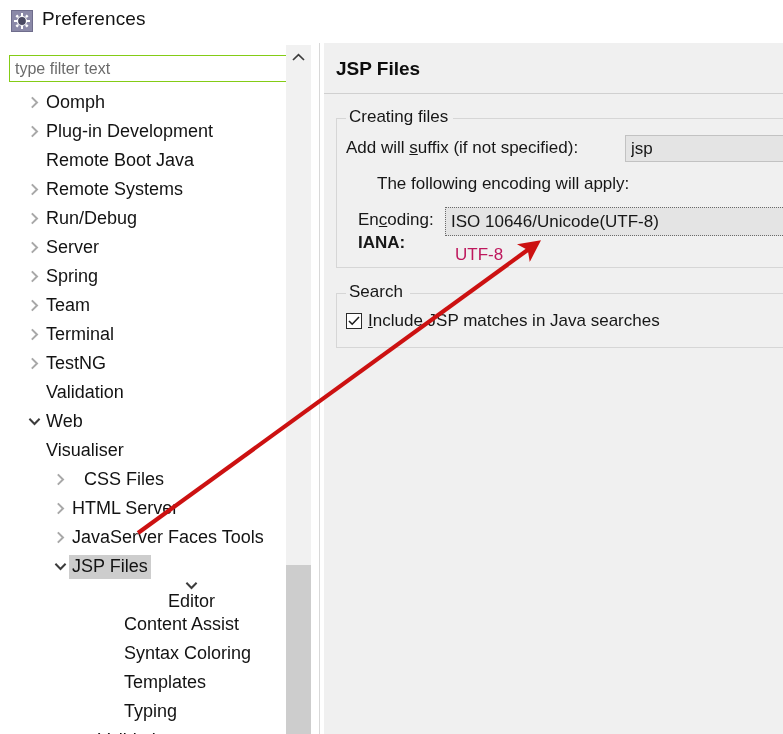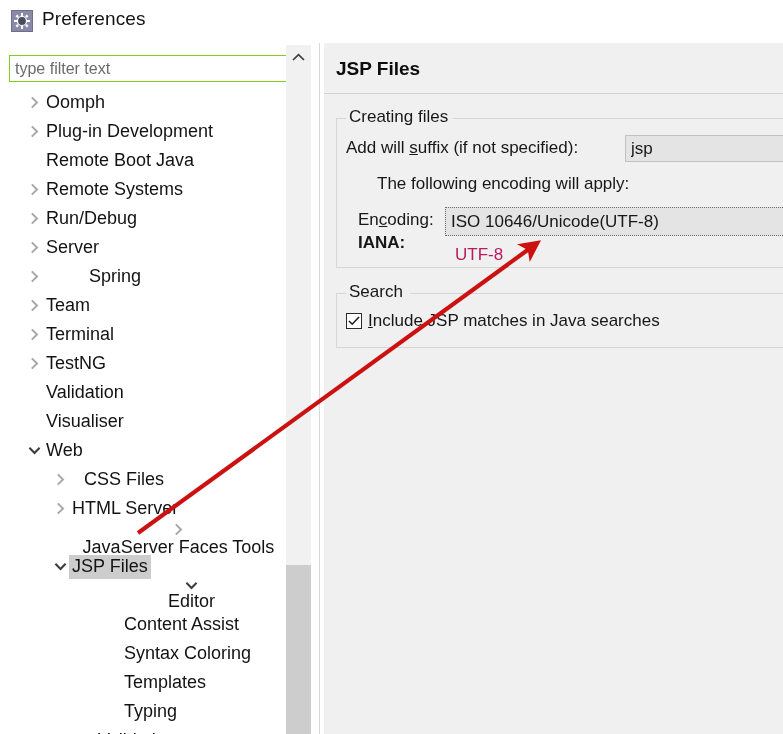--- a/index.html
+++ b/index.html
@@ -317,21 +317,21 @@
           <span class="tlabel">Run/Debug</span>
         </div>
         <div class="tree-row" style="padding-left: 4px;">
           <span class="twisty">
             <svg width="9" height="13" viewBox="0 0 9 13" aria-hidden="true">
               <polyline points="1.8,1.4 7,6.5 1.8,11.6" fill="none" stroke="#a8a8a8" stroke-width="2"></polyline>
             </svg>
           </span>
           <span class="tlabel">Server</span>
         </div>
-        <div class="tree-row" style="padding-left: 4px; gap: 43px;">
+        <div class="tree-row" style="padding-left: 4px;">
           <span class="twisty">
             <svg width="9" height="13" viewBox="0 0 9 13" aria-hidden="true">
               <polyline points="1.8,1.4 7,6.5 1.8,11.6" fill="none" stroke="#a8a8a8" stroke-width="2"></polyline>
             </svg>
           </span>
           <span class="tlabel">Spring</span>
         </div>
         <div class="tree-row" style="padding-left: 4px;">
           <span class="twisty">
             <svg width="9" height="13" viewBox="0 0 9 13" aria-hidden="true">
@@ -352,50 +352,50 @@
           <span class="twisty">
             <svg width="9" height="13" viewBox="0 0 9 13" aria-hidden="true">
               <polyline points="1.8,1.4 7,6.5 1.8,11.6" fill="none" stroke="#a8a8a8" stroke-width="2"></polyline>
             </svg>
           </span>
           <span class="tlabel">TestNG</span>
         </div>
         <div class="tree-row" style="padding-left: 4px;">
           <span class="twisty"></span>
           <span class="tlabel">Validation</span>
-        </div>
-        <div class="tree-row" style="padding-left: 4px;">
-          <span class="twisty"></span>
-          <span class="tlabel">Visualiser</span>
         </div>
         <div class="tree-row" style="padding-left: 4px;">
           <span class="twisty">
             <svg width="13" height="9" viewBox="0 0 13 9" aria-hidden="true">
               <polyline points="1.4,1.8 6.5,7 11.6,1.8" fill="none" stroke="#3c3c3c" stroke-width="2"></polyline>
             </svg>
           </span>
           <span class="tlabel">Web</span>
         </div>
+        <div class="tree-row" style="padding-left: 4px;">
+          <span class="twisty"></span>
+          <span class="tlabel">Visualiser</span>
+        </div>
         <div class="tree-row" style="padding-left: 30px; gap: 12px;">
           <span class="twisty">
             <svg width="9" height="13" viewBox="0 0 9 13" aria-hidden="true">
               <polyline points="1.8,1.4 7,6.5 1.8,11.6" fill="none" stroke="#a8a8a8" stroke-width="2"></polyline>
             </svg>
           </span>
           <span class="tlabel">CSS Files</span>
         </div>
         <div class="tree-row" style="padding-left: 30px;">
           <span class="twisty">
             <svg width="9" height="13" viewBox="0 0 9 13" aria-hidden="true">
               <polyline points="1.8,1.4 7,6.5 1.8,11.6" fill="none" stroke="#a8a8a8" stroke-width="2"></polyline>
             </svg>
           </span>
           <span class="tlabel">HTML Server</span>
         </div>
-        <div class="tree-row" style="padding-left: 30px; flex-direction: column;">
+        <div class="tree-row" style="padding-left: 30px;">
           <span class="twisty">
             <svg width="9" height="13" viewBox="0 0 9 13" aria-hidden="true">
               <polyline points="1.8,1.4 7,6.5 1.8,11.6" fill="none" stroke="#a8a8a8" stroke-width="2"></polyline>
             </svg>
           </span>
           <span class="tlabel">JavaServer Faces Tools</span>
         </div>
         <div class="tree-row selected" style="padding-left: 30px;">
           <span class="twisty">
             <svg width="13" height="9" viewBox="0 0 13 9" aria-hidden="true">

